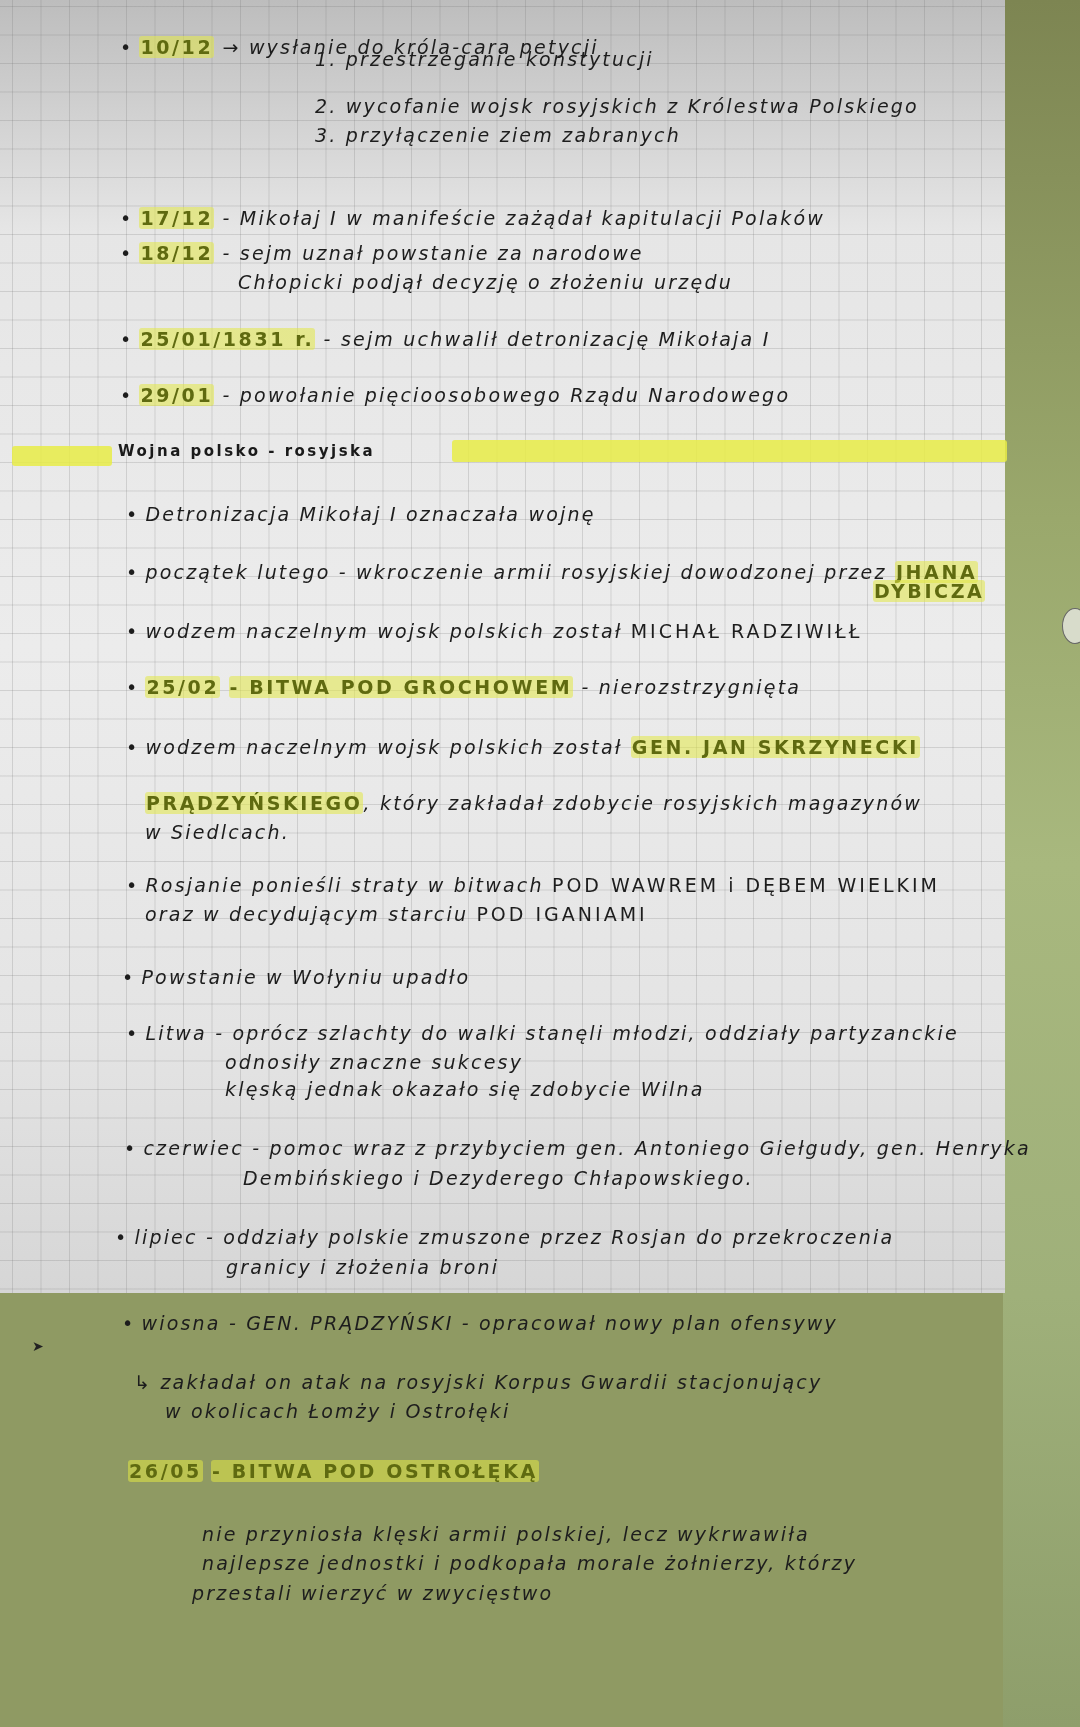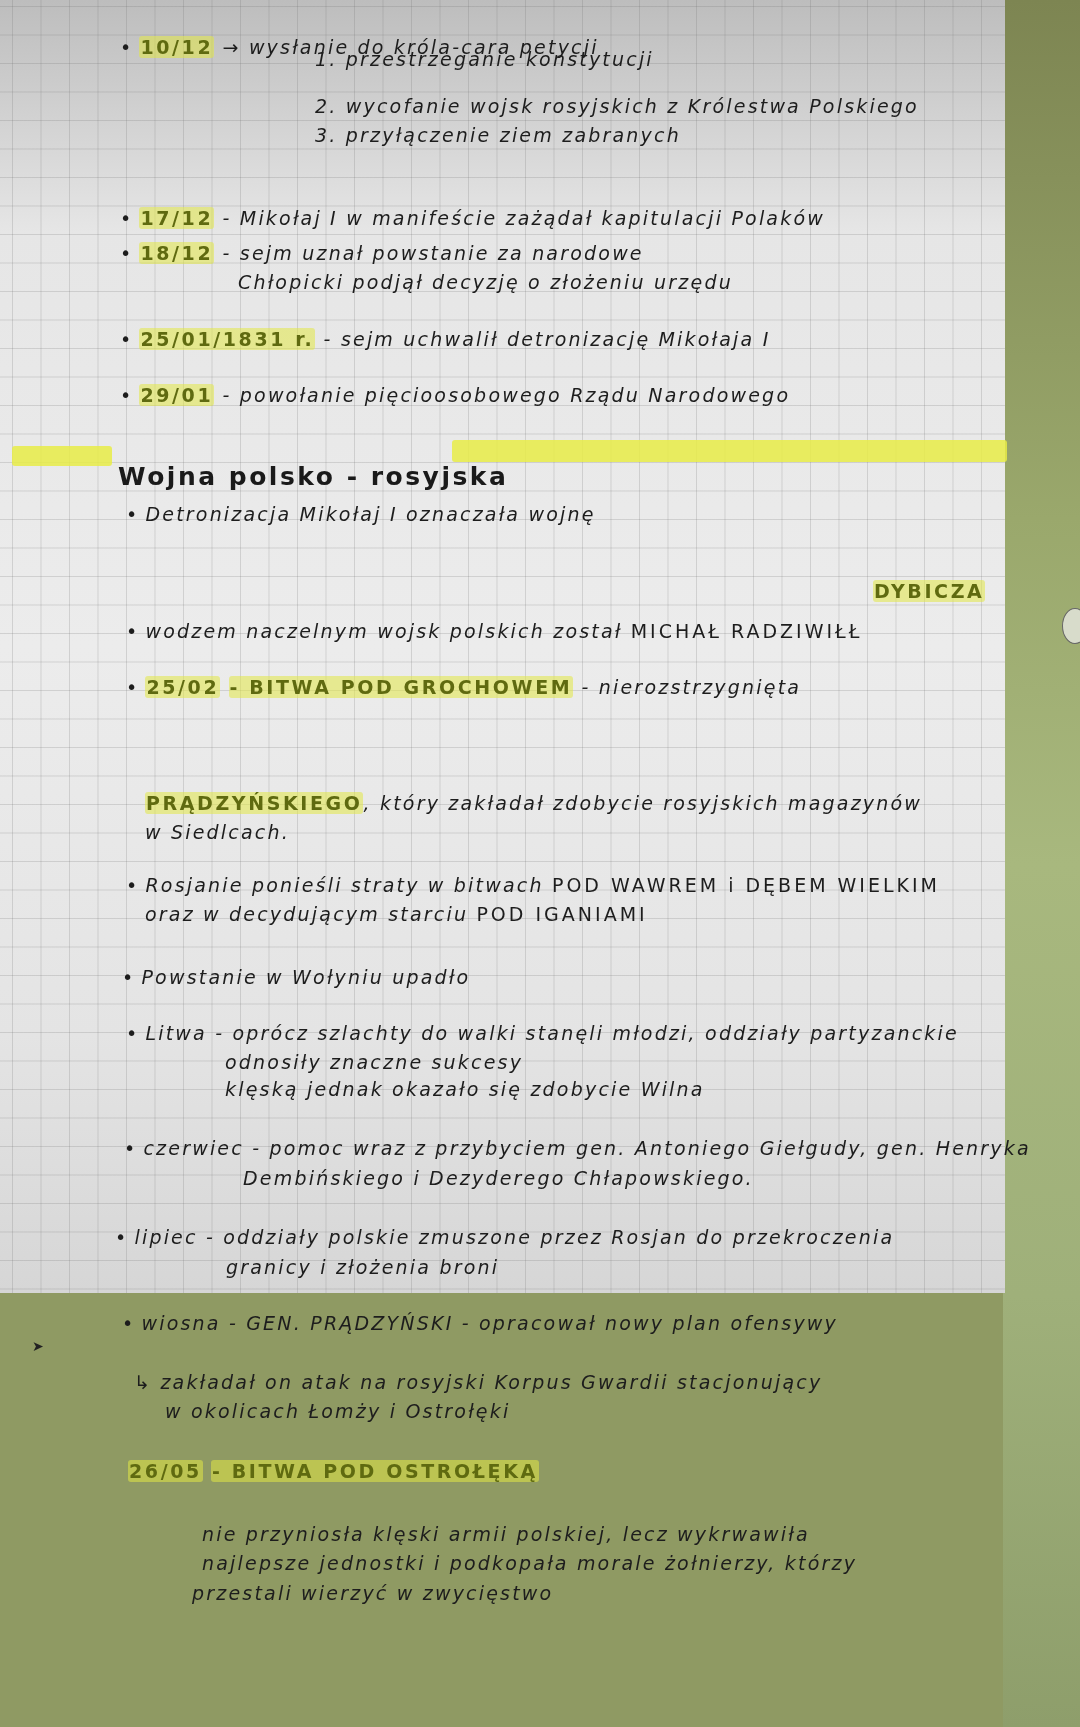--- a/index.html
+++ b/index.html
@@ -34,21 +34,21 @@
     font-size:19px; letter-spacing:2.2px; color:#1d1d1d;
     font-style:italic;
   }
   .hl {
     color:#5f6a10;
     background:rgba(226,232,70,0.55);
     border-radius:3px; padding:0 1px;
     font-style:normal; font-weight:bold; letter-spacing:2.6px;
   }
   .caps { font-style:normal; letter-spacing:3px; }
-  .title { font-size:25px; font-weight:bold; letter-spacing:2.5px; color:#1a1a1a; font-style:normal;margin-top:20px; }
+  .title { font-size:15px; font-weight:bold; letter-spacing:2.5px; color:#1a1a1a; font-style:normal; }
   .bullet { margin-right:6px; font-style:normal; }
   .margin-mark { position:absolute; left:32px; top:1338px; font-size:14px; color:#222; }
 </style>
 </head>
 <body>
 
 <div class="bg-right"></div>
 <div class="punch-hole"></div>
 
 <div class="page">
@@ -84,35 +84,44 @@
   </div>
 
   <div class="hl-band" style="left:12px; top:446px; width:100px; height:20px;"></div>
   <div class="hl-band" style="left:452px; top:440px; width:555px; height:22px;"></div>
   <div class="line title" style="left:118px; top:442px;">Wojna polsko - rosyjska</div>
 
   <div class="line" style="left:126px; top:503px;">
     <span class="bullet">•</span><span>Detronizacja Mikołaj I oznaczała wojnę</span>
   </div>
 
+  <div class="line" style="left:126px; top:561px;">
+    <span class="bullet">•</span><span>początek lutego</span>
+    <span>- wkroczenie armii rosyjskiej dowodzonej przez</span>
+    <span class="hl">JHANA</span>
+  </div>
   <div class="line" style="left:873px; top:580px;">
     <span class="hl">DYBICZA</span>
   </div>
 
   <div class="line" style="left:126px; top:620px;">
     <span class="bullet">•</span><span>wodzem naczelnym wojsk polskich został</span>
     <span class="caps">MICHAŁ RADZIWIŁŁ</span>
   </div>
 
   <div class="line" style="left:126px; top:676px;">
     <span class="bullet">•</span><span class="hl">25/02</span>
     <span class="hl">- BITWA POD GROCHOWEM</span>
     <span>- nierozstrzygnięta</span>
   </div>
 
+  <div class="line" style="left:126px; top:736px;">
+    <span class="bullet">•</span><span>wodzem naczelnym wojsk polskich został</span>
+    <span class="hl">GEN. JAN SKRZYNECKI</span>
+  </div>
   <div class="line" style="left:145px; top:792px;">
     <span class="hl">PRĄDZYŃSKIEGO</span><span>, który zakładał zdobycie rosyjskich magazynów</span>
   </div>
   <div class="line" style="left:145px; top:821px;">w Siedlcach.</div>
 
   <div class="line" style="left:126px; top:874px;">
     <span class="bullet">•</span><span>Rosjanie ponieśli straty w bitwach</span>
     <span class="caps">POD WAWREM i DĘBEM WIELKIM</span>
   </div>
   <div class="line" style="left:145px; top:903px;">

